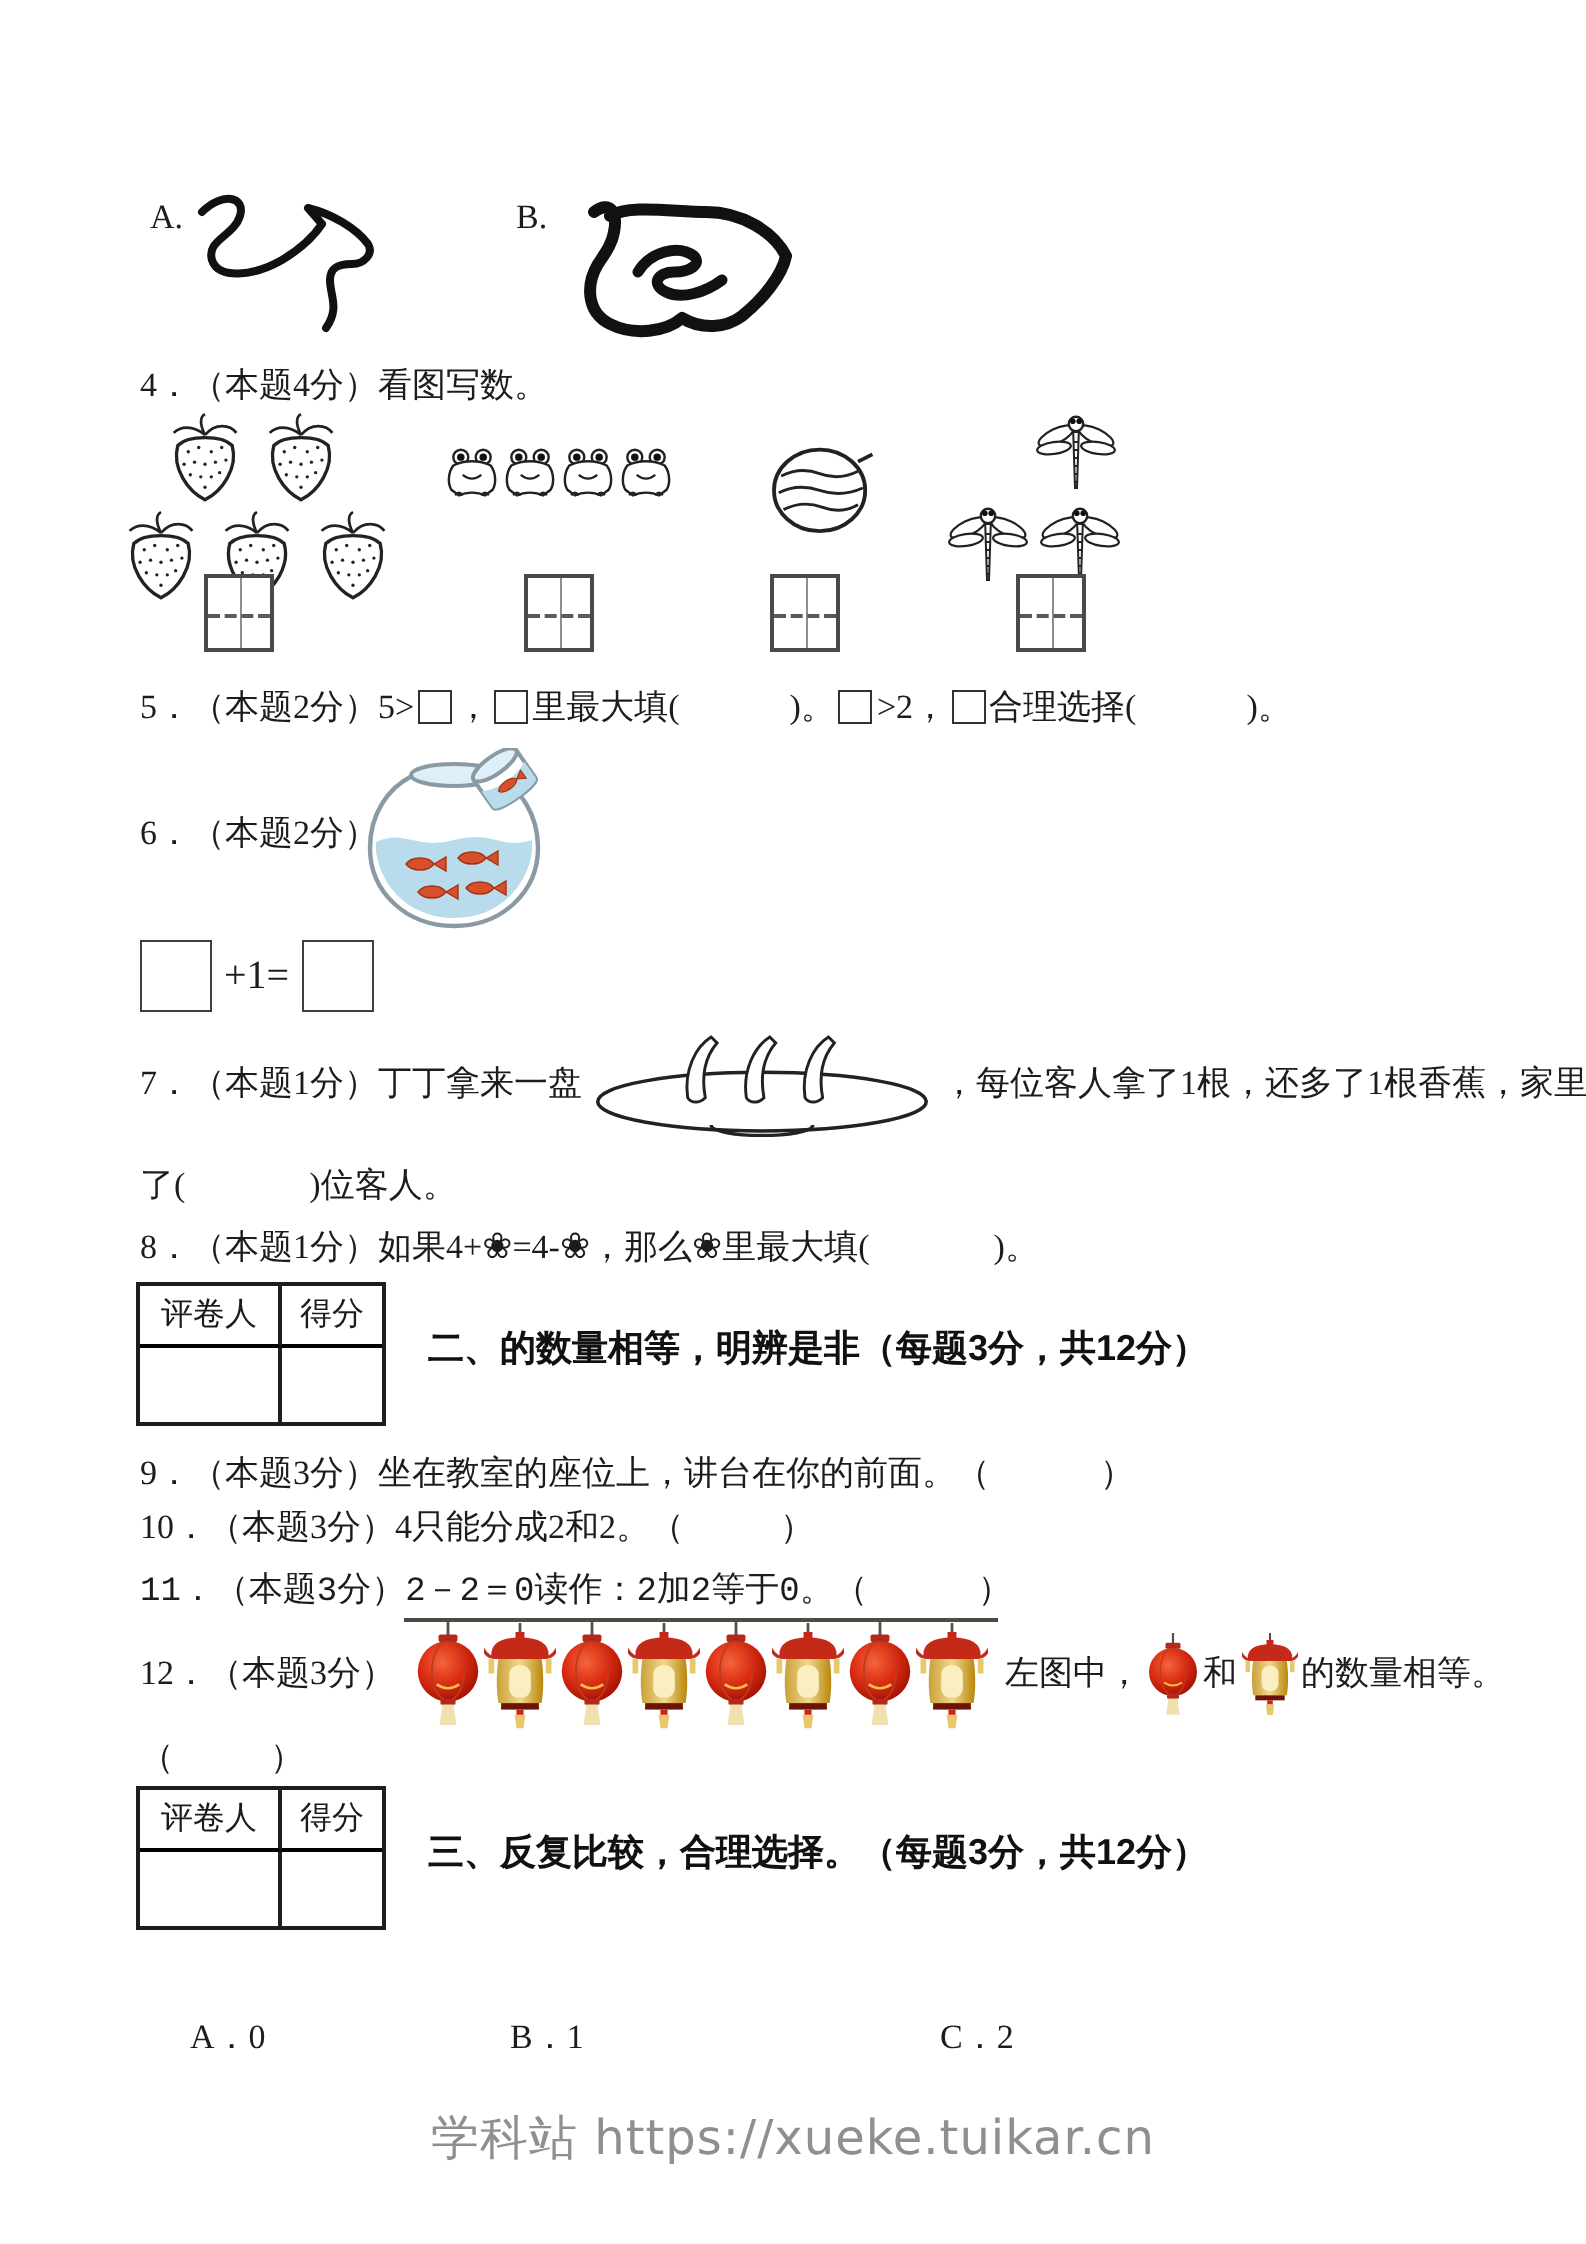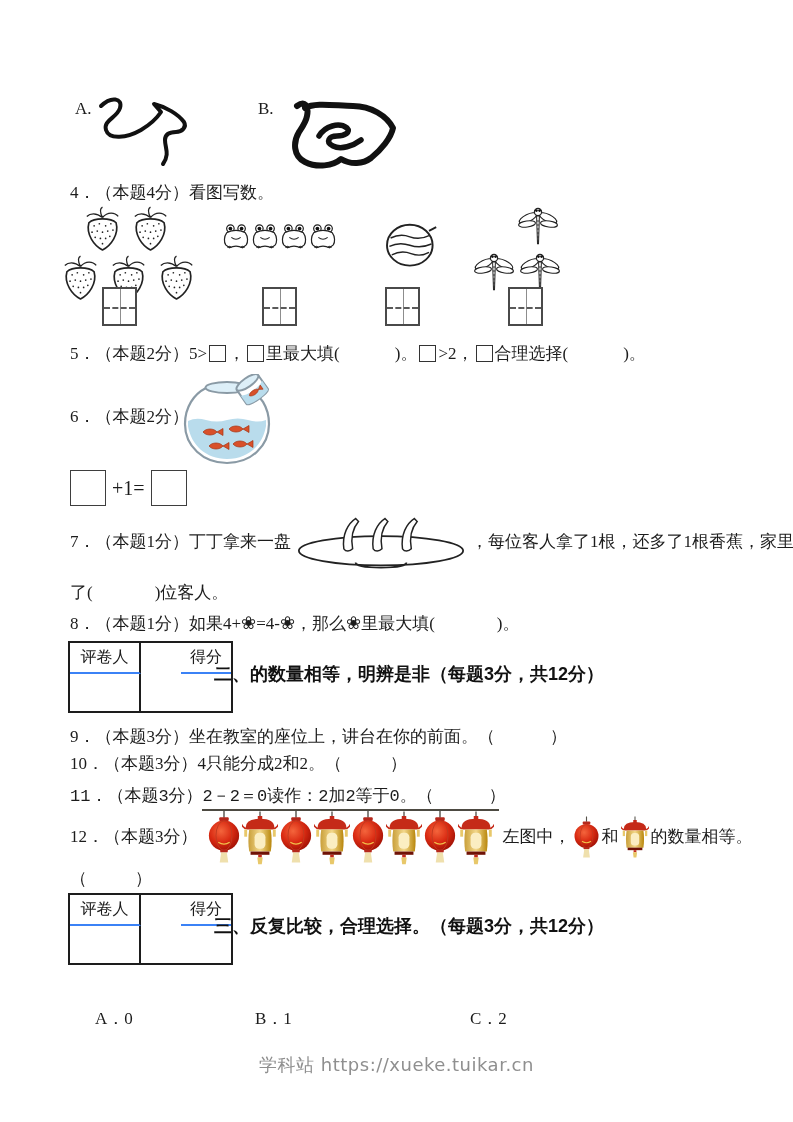--- a/index.html
+++ b/index.html
@@ -17,22 +17,22 @@
   
   .eqbox{display:inline-block;width:36px;height:36px;border:1.8px solid #3e3e3e;vertical-align:middle;box-sizing:border-box;background:#fff;}
   .eqtext{font-size:20px;vertical-align:middle;margin:0 6px;}
   
   .gap{display:inline-block;} .g48{width:48px;} .g55{width:55px;} .g62{width:62px;}
   
   .gtable{position:absolute;border:2.5px solid #1d1d1d;background:#fff;}
   .gt-row{display:flex;}
   .gt-cell{box-sizing:border-box;display:flex;align-items:center;justify-content:center;font-size:16px;}
   .gt-c1{width:71px;border-right:2px solid #1d1d1d;}
-  .gt-c2{width:50px;margin-left:40px;}
-  .gt-head .gt-cell{height:31px;border-bottom:2px solid #3b82f6;}
+  .gt-c2{width:50px;}
+  .gt-head .gt-cell{height:31px;border-bottom:2px solid #000000;}
   .gt-body .gt-cell{height:37px;}
   
   .picgroup{position:absolute;display:flex;flex-wrap:wrap;align-content:flex-start;gap:3px;}
   .pic{flex:0 0 auto;}
   .pic-strawberry{width:45px;height:46px;}
   .picgroup.strawberries{width:152px;}
   .picgroup.strawberries .pic:first-child{margin-left:22px;}
   .pic-frog{width:28px;height:27px;}
   .picgroup.frogs{width:120px;flex-wrap:nowrap;gap:1px;}
   .pic-walnut{width:56px;height:48px;}
@@ -41,21 +41,21 @@
   .picgroup.dragonflies .pic:first-child{margin-left:44px;}
   
   .lantern-string{display:flex;align-items:flex-start;border-top:2.5px solid #4d4a42;padding:0 5px;gap:1px;margin:0 4px;}
   .lantern-round{width:34px;height:53px;}
   .lantern-palace{width:36px;height:55px;}
   .lantern-inline{vertical-align:middle;margin:0 2px;}
   .lantern-sm-round{width:27px;height:43px;}
   .lantern-sm-palace{width:28px;height:45px;}
   .flower{font-size:18px;}
   #footer{position:absolute;left:0;top:1053px;width:100%;text-align:center;
-          font-family:"DejaVu Sans","Liberation Sans",sans-serif;font-size:18px;color:#8f8f8f;letter-spacing:.5px;}
+          font-family:"DejaVu Sans","Liberation Sans",sans-serif;font-size:24px;color:#8f8f8f;letter-spacing:.5px;}
 </style>
 </head>
 <body>
 
 <svg width="0" height="0" style="position:absolute" aria-hidden="true">
   <defs>
     <radialGradient id="gradRound" cx="40%" cy="35%" r="70%">
       <stop offset="0" stop-color="#f4653c"></stop>
         <stop offset="0.55" stop-color="#d92a12"></stop>
         <stop offset="1" stop-color="#9e1004"></stop>

